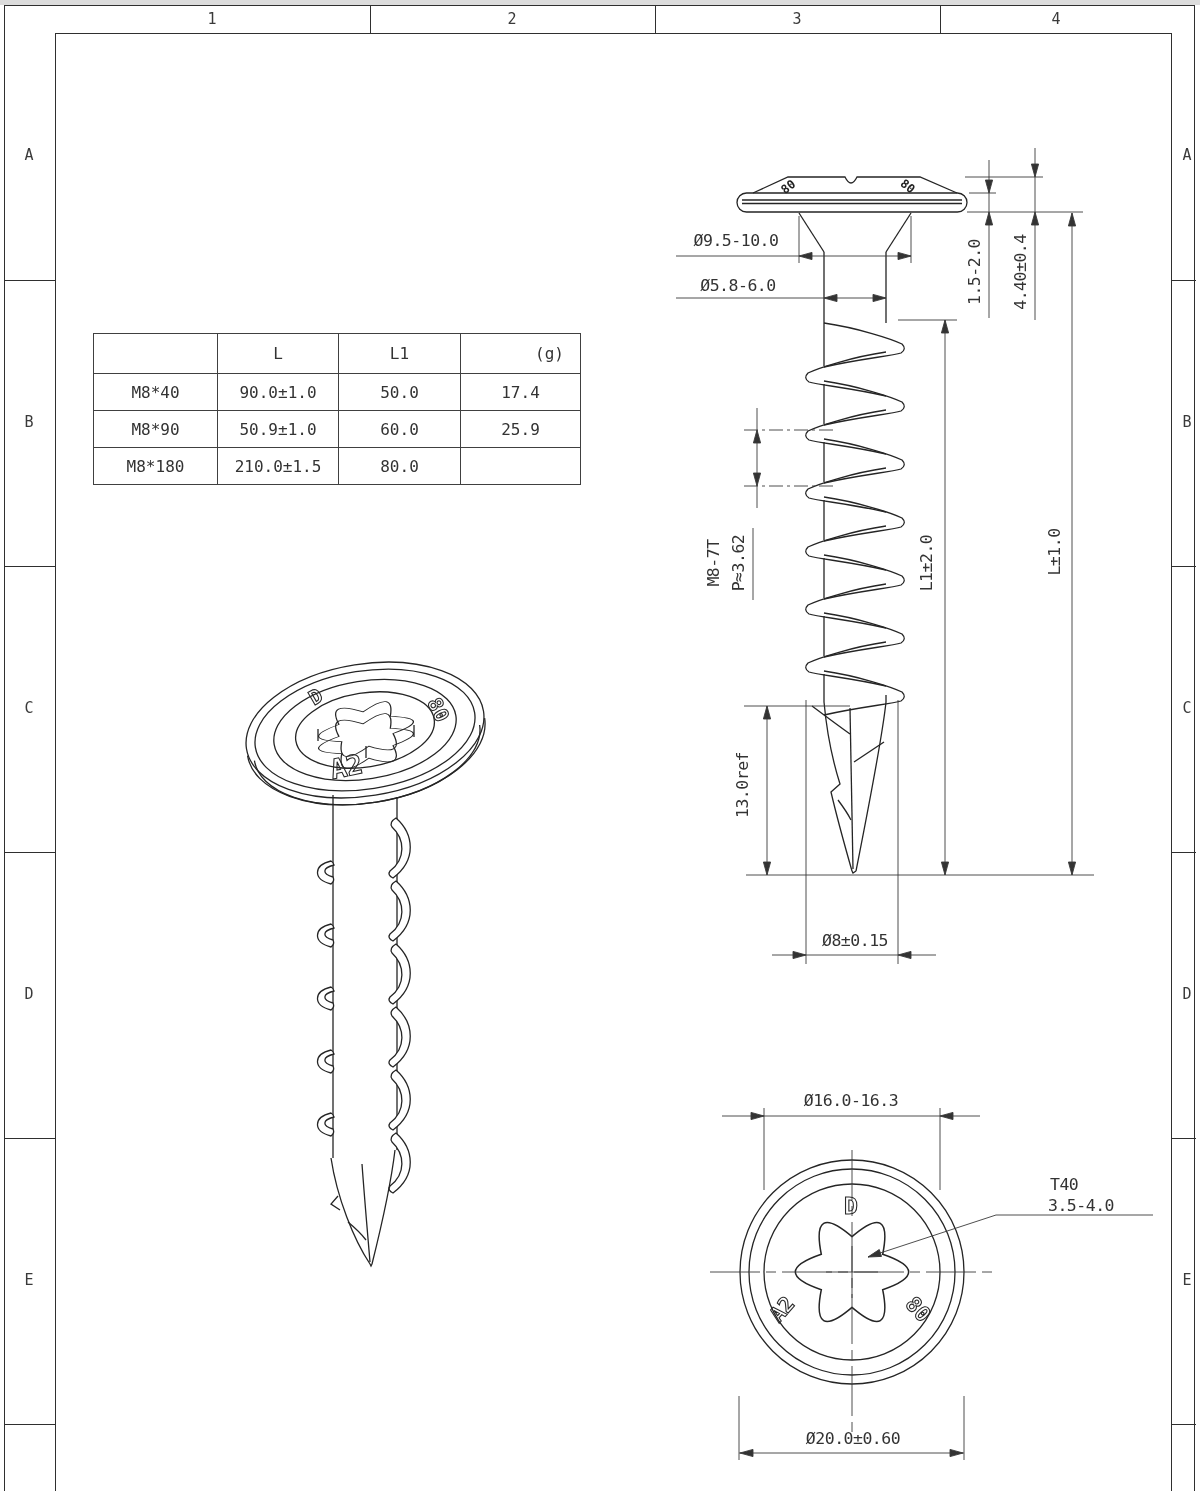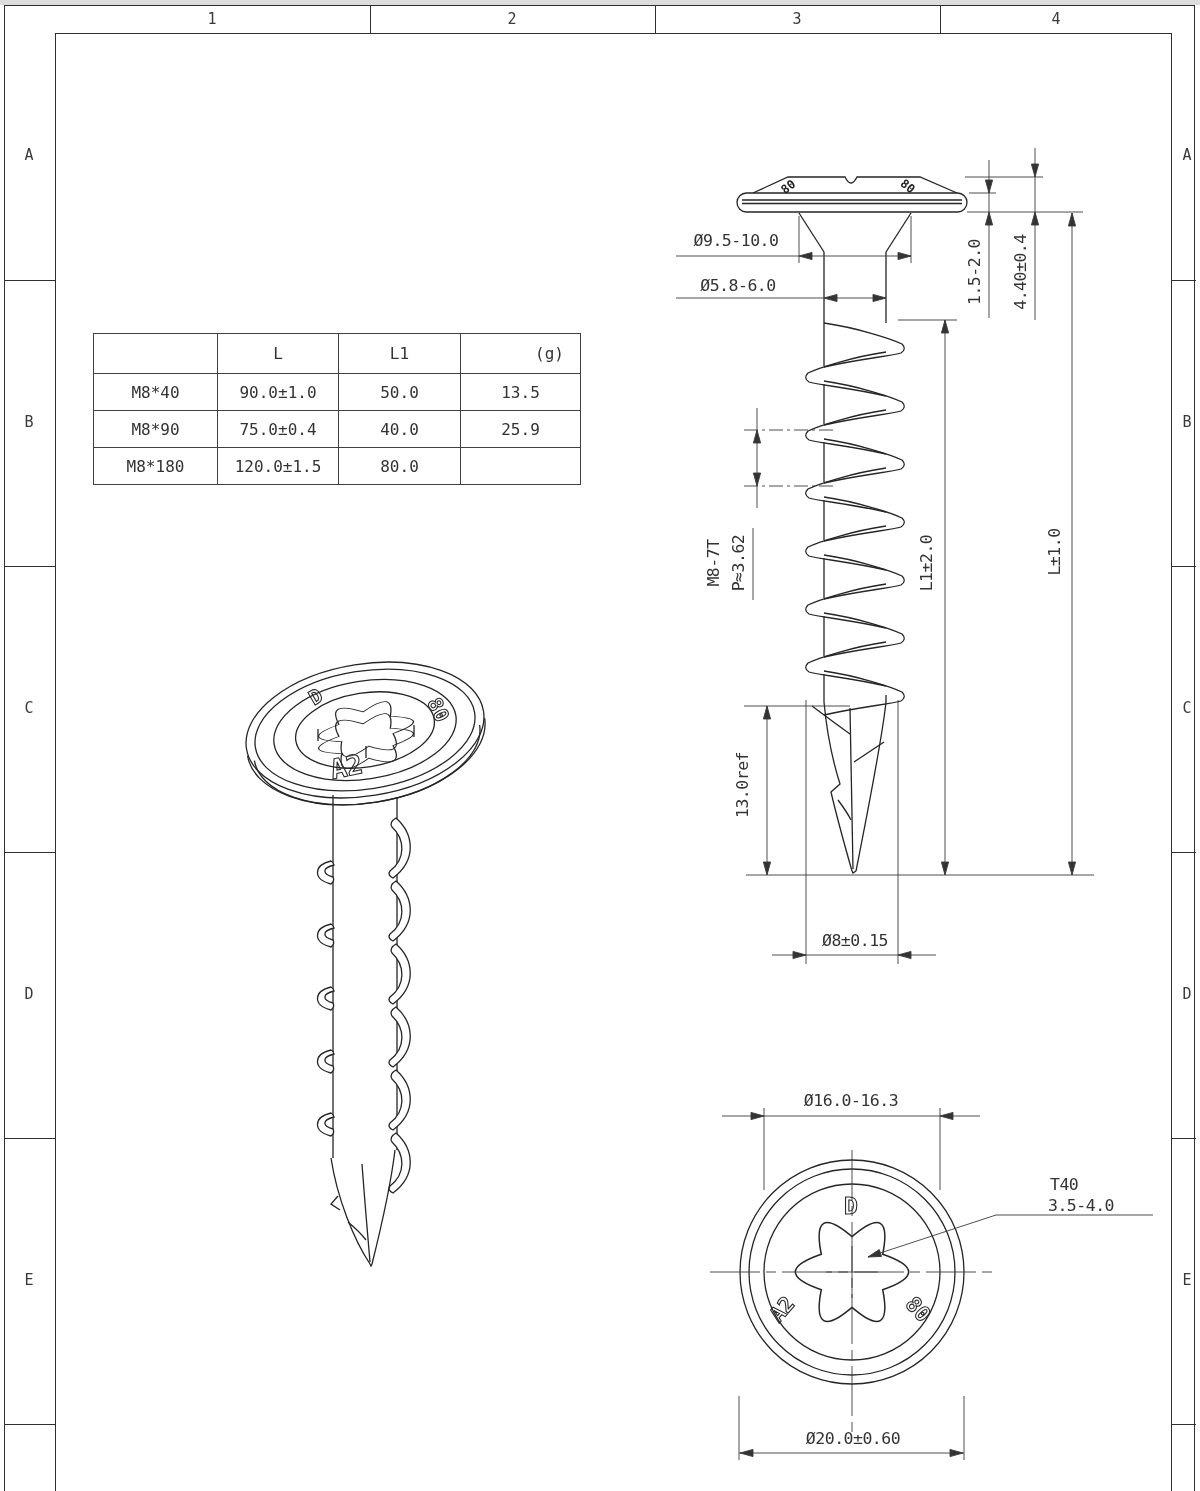--- a/index.html
+++ b/index.html
@@ -77,31 +77,31 @@
         <tr class="hdr">
       <td></td>
       <td>L</td>
       <td>L1</td>
       <td class="gcol-h">(g)</td>
     </tr>
     <tr>
       <td>M8*40</td>
       <td>90.0±1.0</td>
       <td>50.0</td>
-      <td>13.5</td>
+      <td>17.4</td>
     </tr>
     <tr>
       <td>M8*90</td>
-      <td>75.0±0.4</td>
-      <td>40.0</td>
+      <td>50.9±1.0</td>
+      <td>60.0</td>
       <td>25.9</td>
     </tr>
     <tr>
       <td>M8*180</td>
-      <td>120.0±1.5</td>
+      <td>210.0±1.5</td>
       <td>80.0</td>
       <td></td>
     </tr>
   </tbody>
     </table>
 
   <svg width="1200" height="1491" viewBox="0 0 1200 1491" style="position:absolute;left:0;top:0;">
     <defs>
       <path id="ah" d="M0,0 L-13,-3.6 L-13,3.6 Z" fill="#333"></path>
       <path id="torx" d="M 26,15 Q 70,0 26,-15 Q 35,-60 0,-30 Q -35,-60 -26,-15 Q -70,0 -26,15 Q -35,60 0,30 Q 35,60 26,15 Z" fill="none"></path>

